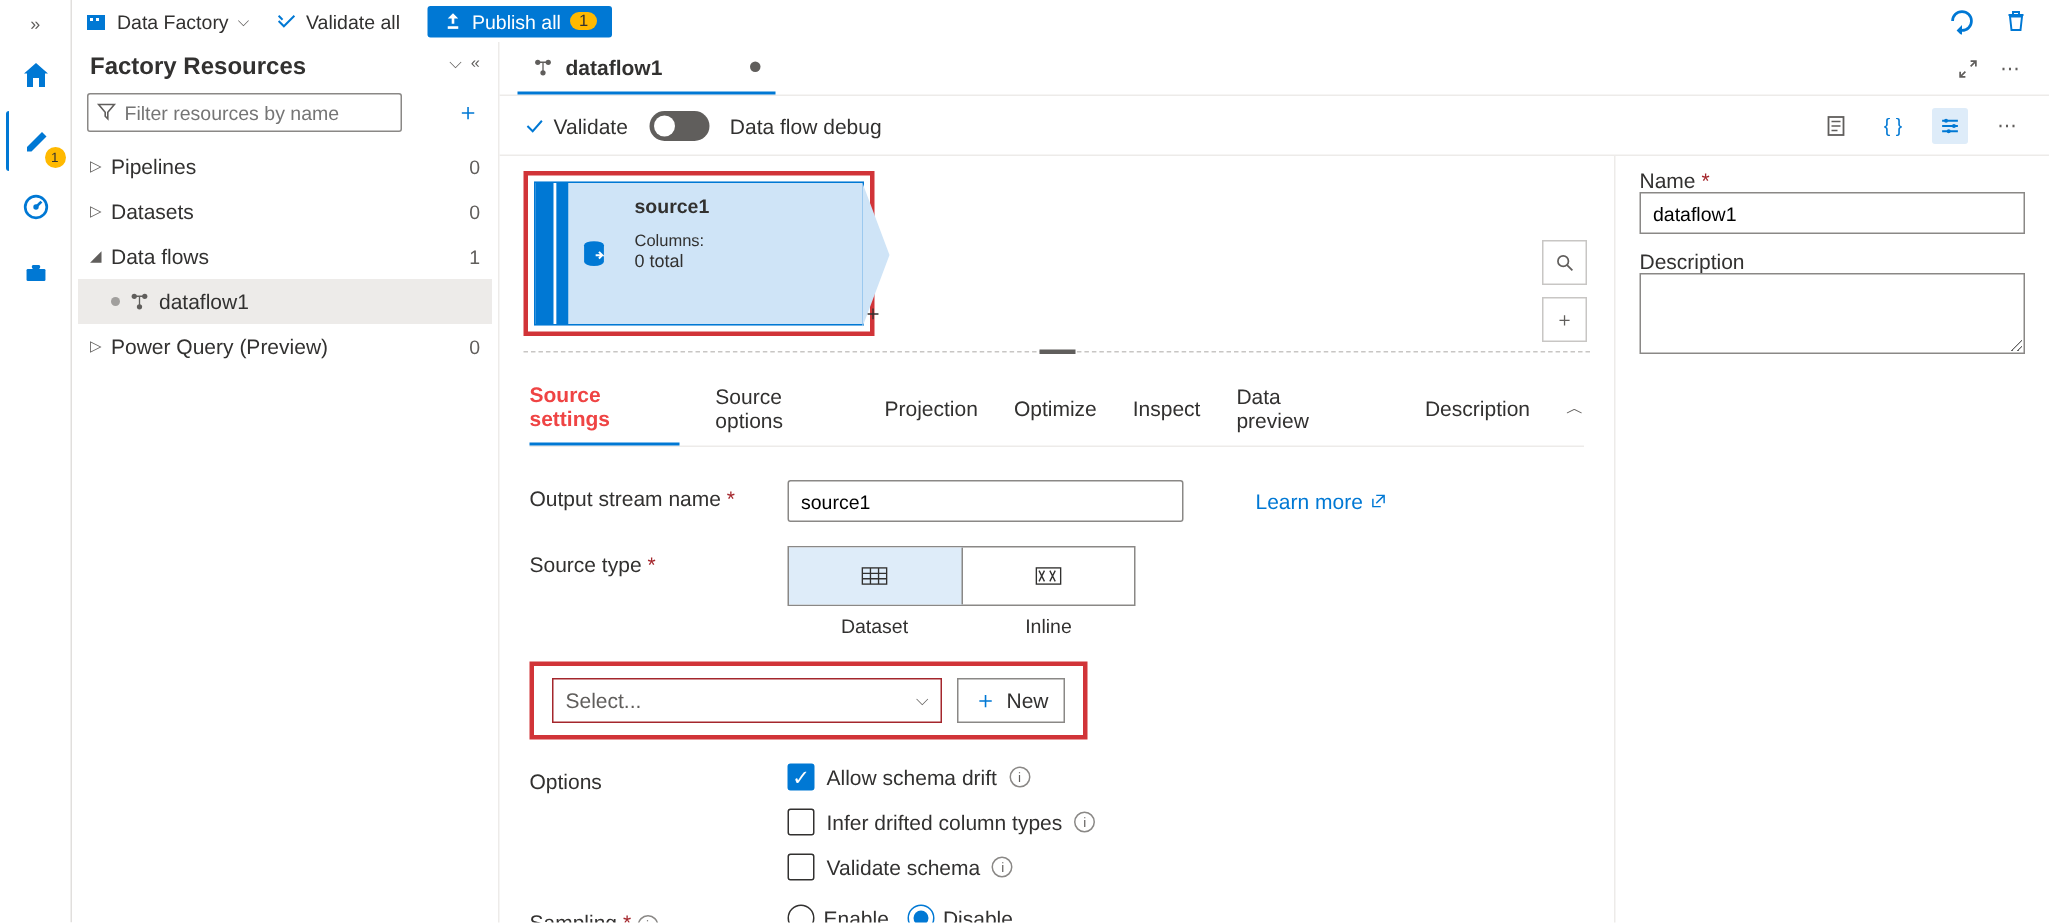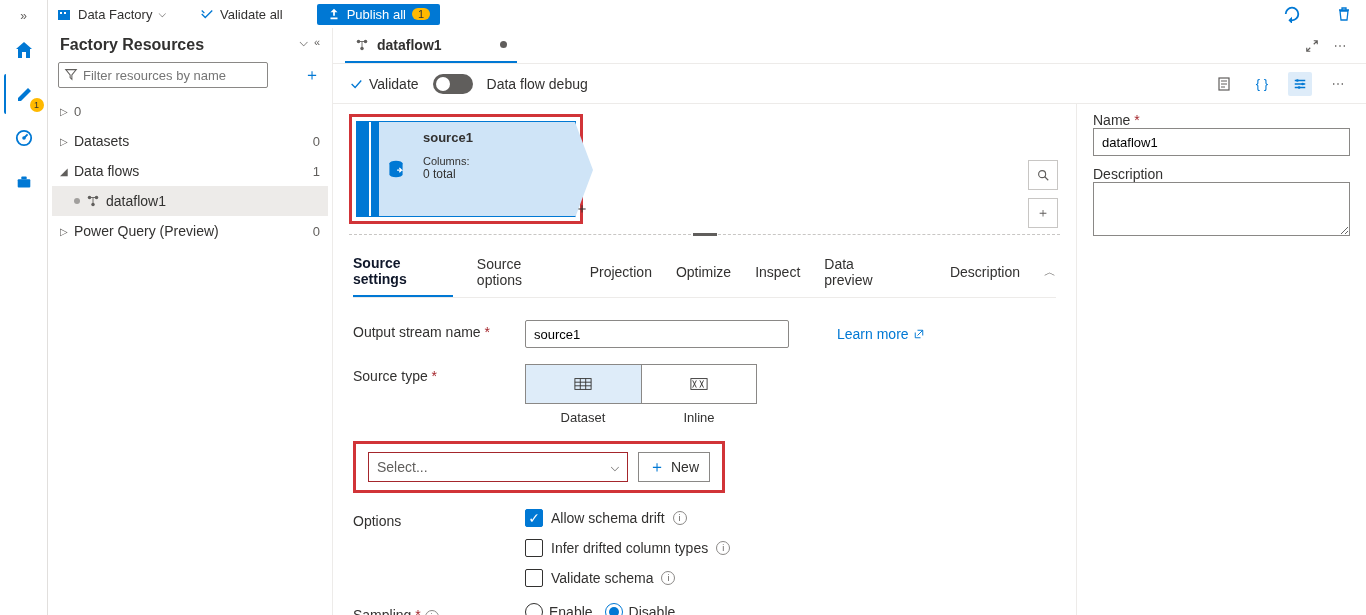--- a/index.html
+++ b/index.html
@@ -5,21 +5,21 @@
 * { box-sizing: border-box; margin: 0; padding: 0; font-family: "Segoe UI", Arial, sans-serif; }
 body { font-size: 13px; color: #323130; background: #fff; overflow: hidden; }
 .app { display: flex; width: 1366px; height: 615px; }
 .leftrail { width: 48px; background: #fff; border-right: 1px solid #e1dfdd; display: flex; flex-direction: column; align-items: center; padding-top: 4px; }
 .leftrail .item { width: 40px; height: 40px; display: flex; align-items: center; justify-content: center; margin: 2px 0; border-radius: 2px; cursor: pointer; position: relative; }
 .leftrail .item.active { border-left: 2px solid #0078d4; }
 .badge { position: absolute; top: 24px; left: 24px; background: #ffb900; color: #323130; border-radius: 8px; font-size: 9px; min-width: 14px; height: 14px; line-height: 14px; text-align: center; padding: 0 3px; }
 .leftrail .expand { width: 48px; height: 24px; display: flex; align-items: center; justify-content: center; cursor: pointer; color: #605e5c; font-size: 12px; }
 
 .main { flex: 1; display: flex; flex-direction: column; }
-.topbar { height: 30px; display: flex; align-items: center; padding: 0 8px; gap: 24px; }
+.topbar { height: 30px; display: flex; align-items: center; padding: 0 8px; gap: 8px; }
 .topbar .ws { display: flex; align-items: center; gap: 6px; font-size: 13px; color: #323130; cursor: pointer; }
 .topbar .btn { display: flex; align-items: center; gap: 6px; padding: 3px 10px; font-size: 13px; cursor: pointer; }
 .topbar .btn.publish { background: #0078d4; color: #fff; border-radius: 2px; }
 .topbar .btn.publish .pill { background: #ffb900; color: #323130; border-radius: 10px; font-size: 11px; padding: 0 6px; min-width: 16px; text-align: center; }
 .topbar .spacer { flex: 1; }
 .topbar .iconbtn { width: 28px; height: 28px; display: flex; align-items: center; justify-content: center; cursor: pointer; color: #0078d4; }
 
 .body { flex: 1; display: flex; }
 .sidebar { width: 285px; border-right: 1px solid #edebe9; display: flex; flex-direction: column; }
 .sidebar .hdr { display: flex; align-items: flex-start; padding: 8px 12px 4px; gap: 6px; }
@@ -68,21 +68,21 @@
 .srcbox .arrowout { position: absolute; right: -18px; top: 0; width: 0; height: 0; border-top: 48px solid transparent; border-bottom: 48px solid transparent; border-left: 18px solid #cfe4f7; }
 .srcbox .plusadd { position: absolute; right: -14px; bottom: -2px; font-size: 14px; color: #323130; cursor: pointer; z-index: 2; }
 .floatbtns { position: absolute; right: 18px; top: 56px; display: flex; flex-direction: column; gap: 8px; }
 .floatbtns .fb { width: 30px; height: 30px; border: 1px solid #c8c6c4; display: flex; align-items: center; justify-content: center; background: #fff; cursor: pointer; color: #605e5c; }
 .dotsep { border-top: 1px dashed #c8c6c4; margin: 0 16px; position: relative; }
 .dotsep .grip { width: 24px; height: 3px; background: #605e5c; position: absolute; left: 50%; top: -2px; transform: translateX(-50%); }
 
 .bottom { flex: 1; padding: 12px 20px; overflow: auto; }
 .btabs { display: flex; gap: 24px; border-bottom: 1px solid #edebe9; align-items: center; }
 .btabs .bt { padding: 8px 0; font-size: 14px; cursor: pointer; color: #323130; }
-.btabs .bt.active { color: #0f172a; border-bottom: 2px solid #0078d4; font-weight: 600; }
+.btabs .bt.active { color: #ef4444; border-bottom: 2px solid #0078d4; font-weight: 600; }
 .btabs .spacer { flex: 1; }
 .btabs .collapse { cursor: pointer; color: #605e5c; font-size: 12px; }
 
 .form { padding: 14px 0; }
 .form .row { display: flex; align-items: flex-start; padding: 8px 0; }
 .form .row .lbl { width: 172px; font-size: 14px; padding-top: 4px; }
 .form .row .lbl .req { color: #a4262c; }
 .form .row .ctl { display: flex; align-items: center; gap: 12px; flex-wrap: wrap; }
 .form input[type="text"] { border: 1px solid #8a8886; padding: 4px 8px; font-size: 13px; height: 28px; width: 264px; border-radius: 2px; }
 .segbtn { display: flex; border: 1px solid #8a8886; height: 40px; width: 232px; }
@@ -201,20 +201,21 @@
                   <path d="M2 3 L14 3 L9 9 L9 14 L7 12 L7 9 Z" fill="none" stroke="#605e5c" stroke-width="1.2"></path>
                 </svg>
             </span>
             <input type="text" placeholder="Filter resources by name" style="">
           </div>
           <span class="plus">＋</span>
         </div>
         <div class="tree">
           <div class="row">
             <span class="arrow">▷</span>
+            <span class="label">Pipelines</span>
             <span class="count">0</span>
           </div>
           <div class="row">
             <span class="arrow">▷</span>
             <span class="label">Datasets</span>
             <span class="count">0</span>
           </div>
           <div class="row">
             <span class="arrow">◢</span>
             <span class="label">Data flows</span>

